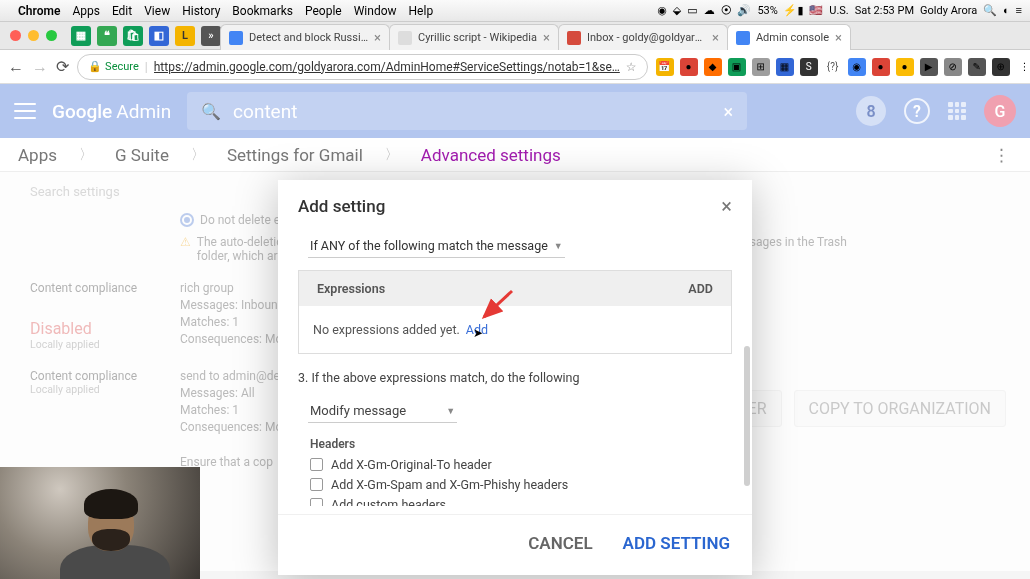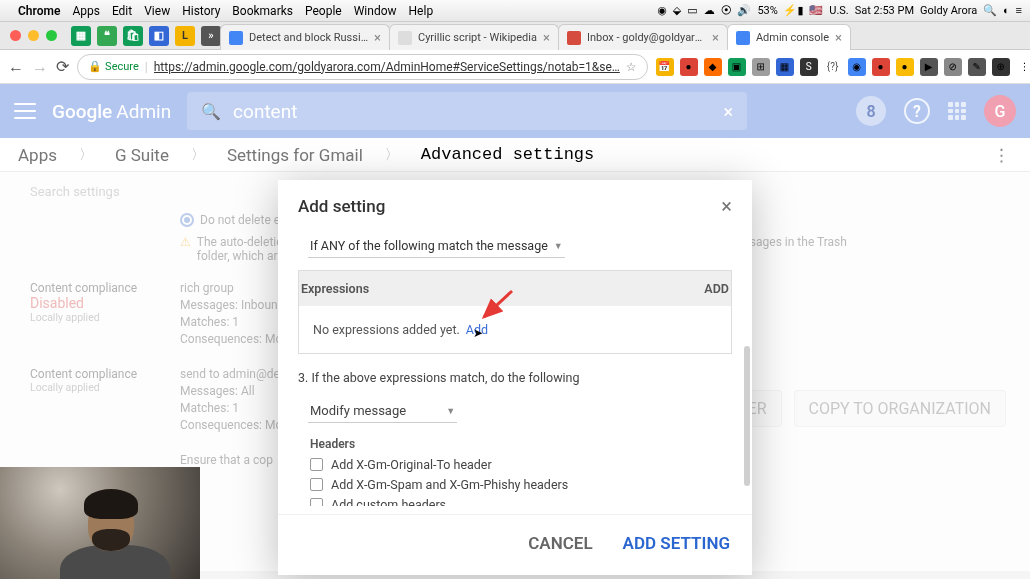--- a/index.html
+++ b/index.html
@@ -50,32 +50,32 @@
 .header-right{ margin-left:auto; display:flex; align-items:center; gap:18px; color:#fff;}
 .header-dot{ width:30px;height:30px;border-radius:50%;background:rgba(255,255,255,.45); display:flex;align-items:center;justify-content:center; color:#7a8fc7;font-weight:600;}
 .apps-grid{ width:18px;height:18px; display:grid; grid-template-columns:repeat(3,1fr); gap:2px;}
 .apps-grid span{background:rgba(255,255,255,.7); border-radius:1px;}
 .avatar{ width:32px;height:32px;border-radius:50%; background:#f0a0b0; color:#fff;display:flex;align-items:center;justify-content:center;font-weight:500;}
 
 
 .breadcrumb{ height:34px;background:#fff; display:flex; align-items:center; padding:0 18px; font-size:17px; color:#777; gap:22px; border-bottom:1px solid #eee;}
 .breadcrumb .crumb{ cursor:pointer;}
 .breadcrumb .sep{ color:#bbb; font-size:14px;}
-.breadcrumb .last{ color:#000000;font-family:Liberation Mono, monospace;}
+.breadcrumb .last{ color:#a21caf;}
 .bc-more{ margin-left:auto; color:#888; cursor:pointer; letter-spacing:2px;}
 
 
 .page-body{ position:relative; background:#fafafa; height:calc(100% - 22px - 28px - 34px - 54px - 42px); overflow:hidden;}
 .dim-overlay{ position:absolute; inset:0; background:rgba(255,255,255,.55); z-index:5;}
 .settings-area{ padding:12px 18px 0 30px; font-size:12px; color:#666;}
 .search-settings{ color:#aaa; font-size:13px; margin-bottom:14px;}
 .row{ display:flex; margin-bottom:18px;}
 .left-col{ width:150px; flex-shrink:0;}
 .left-col .title{ font-size:12px; color:#555;}
-.left-col .sub{ font-size:14px; color:#d66;}
+.left-col .sub{ font-size:16px; color:#d66;margin-top:24px;}
 .left-col .sub2{ font-size:10.5px; color:#999;}
 .right-col{ flex:1; font-size:12px; color:#666;}
 .radio-row{ display:flex;align-items:center;gap:6px; margin-bottom:8px;}
 .radio-outer{width:14px;height:14px;border:2px solid #6b8fd8;border-radius:50%;display:flex;align-items:center;justify-content:center;}
 .radio-inner{width:6px;height:6px;background:#6b8fd8;border-radius:50%;}
 .warn-icon{ color:#f0b030; margin-right:6px;}
 .kv{ margin-bottom:3px;}
 .action-btns{ position:absolute; right:24px; top:218px; display:flex; gap:12px;}
 .ghost-btn{ padding:8px 14px; font-size:16px; color:#888; background:#f3f3f3; border:1px solid #e5e5e5; border-radius:3px;}
 
@@ -83,21 +83,21 @@
 .dialog{ position:absolute; left:278px; top:180px; width:474px; background:#fff; box-shadow:0 6px 40px rgba(0,0,0,.25); z-index:10; display:flex; flex-direction:column;}
 .dialog-header{ padding:16px 20px 10px 20px; display:flex; align-items:center;}
 .dialog-title{ font-size:17px; font-weight:500; color:#333;}
 .dialog-close{ margin-left:auto; color:#777; font-size:20px; cursor:pointer; line-height:1;}
 .dialog-body{ padding:0 20px 8px 20px; font-size:13px; color:#444; position:relative;}
 .body-scroll{ max-height:280px; overflow:hidden; position:relative;}
 .fake-scrollbar{ position:absolute; right:2px; top:120px; width:6px; height:140px; background:#cfcfcf; border-radius:3px;}
 .cond-select{ display:inline-flex; align-items:center; gap:6px; border-bottom:1px solid #ccc; padding:4px 2px; font-size:12.5px; color:#333; margin:8px 0 12px 10px; cursor:pointer;}
 .cond-select .tri{ font-size:9px; color:#888;}
 .expr-box{ border:1px solid #ddd; margin:0 0 16px 0;}
-.expr-head{ background:#efefef; padding:10px 2px; display:flex; align-items:center; font-size:12.5px; font-weight:600; color:#555;}
+.expr-head{ background:#efefef; padding:10px 18px; display:flex; align-items:center; font-size:12.5px; font-weight:600; color:#555;}
 .expr-head .add-head{ margin-left:auto; color:#555; font-weight:600; cursor:pointer;}
 .expr-body{ padding:16px 14px; font-size:12.5px; color:#555; display:flex; align-items:center; gap:6px;}
 .link{ color:#3a6fd8; cursor:pointer;}
 .step3{ font-size:12.5px; color:#444; margin-bottom:10px;}
 .modify-select{ display:inline-flex; align-items:center; gap:40px; border-bottom:1px solid #ccc; padding:4px 2px; font-size:13px; margin:4px 0 14px 10px; cursor:pointer;}
 .modify-select .tri{ font-size:9px;color:#888;}
 .sect-label{ font-size:12px; font-weight:600; color:#555; margin:0 0 6px 12px;}
 .cb-row{ display:flex; align-items:center; gap:8px; font-size:12.5px; color:#444; margin:0 0 5px 12px;}
 .cb{ width:13px; height:13px; border:1.5px solid #999; border-radius:2px; flex-shrink:0; cursor:pointer;}
 .dialog-footer{ padding:12px 18px 16px; display:flex; justify-content:flex-end; gap:22px; border-top:1px solid #f0f0f0;}

